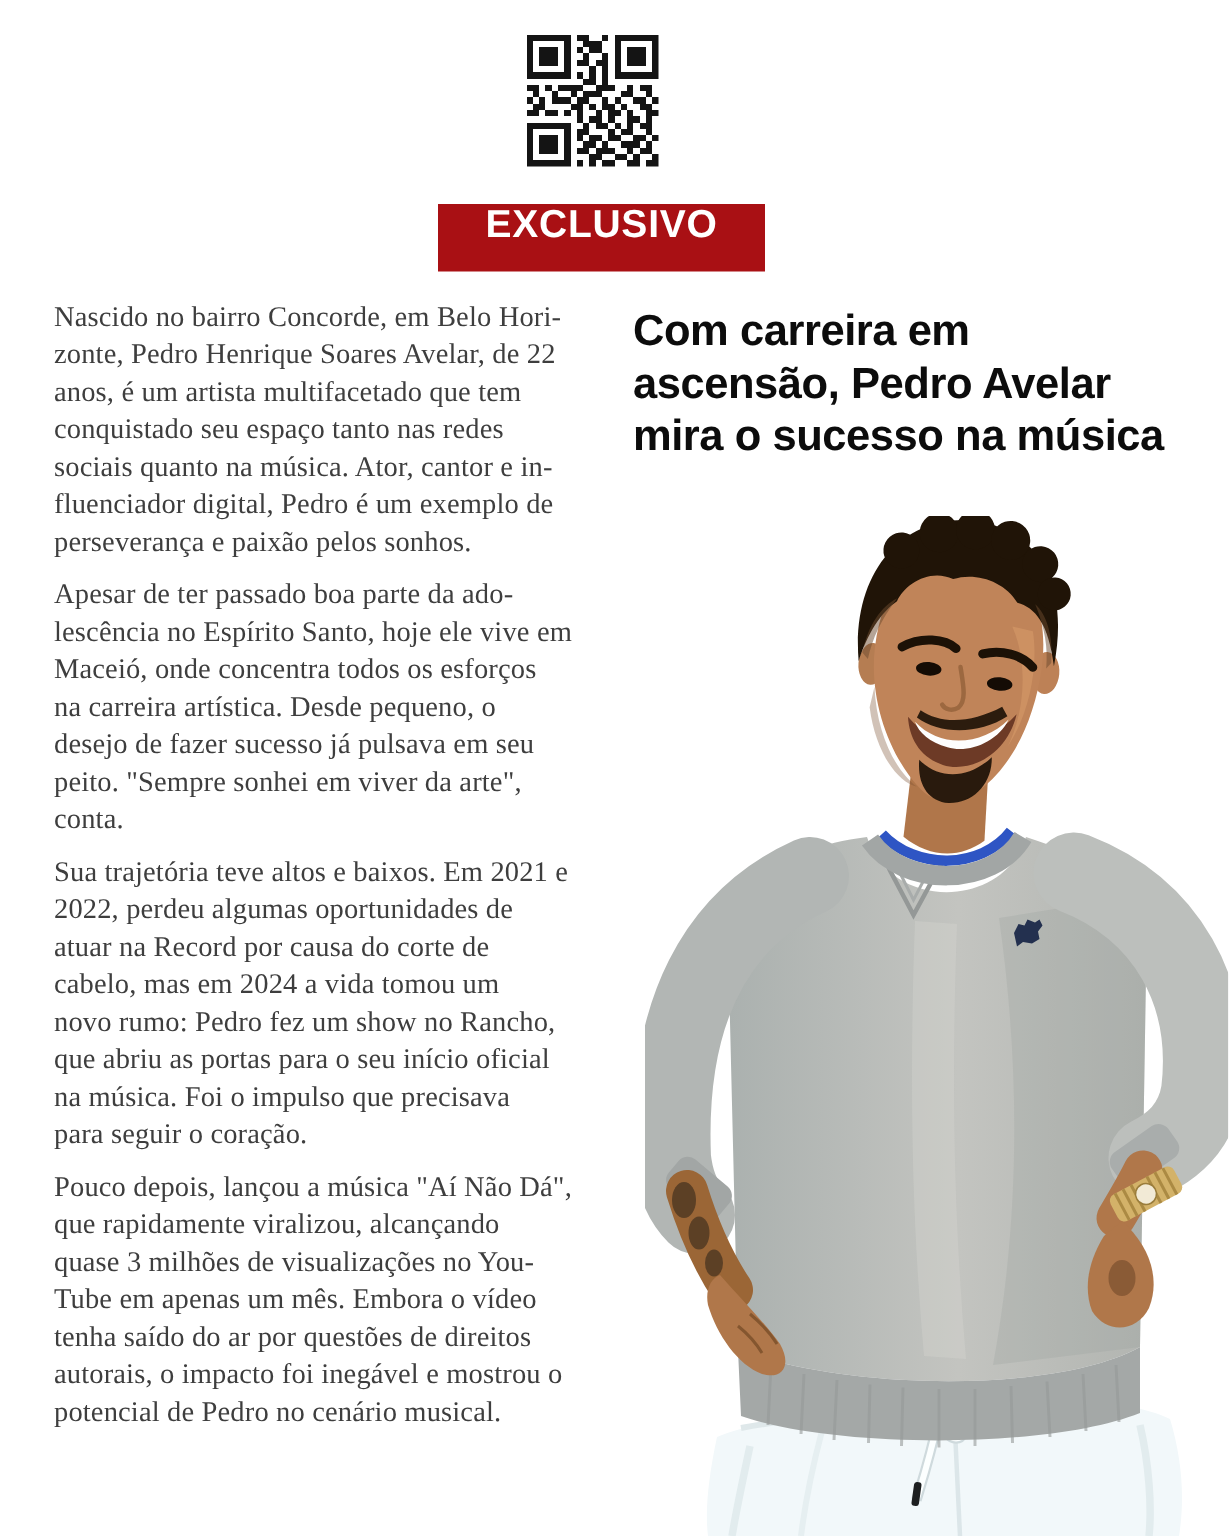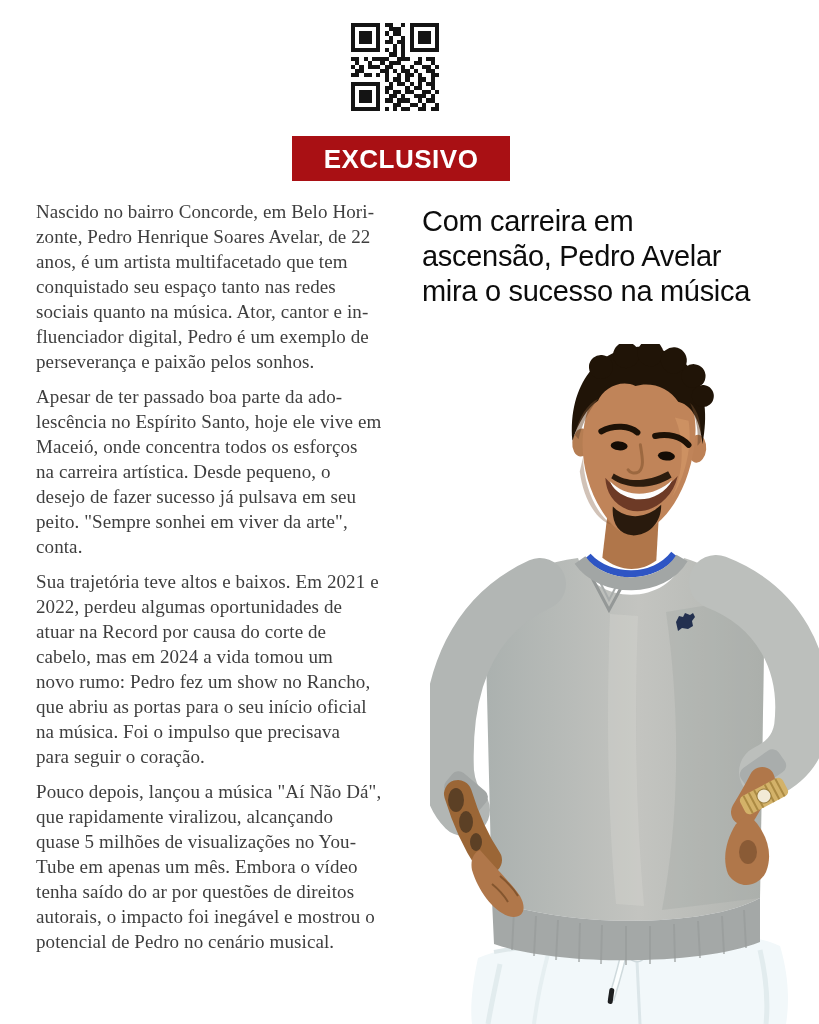--- a/index.html
+++ b/index.html
@@ -4,28 +4,28 @@
 <style>
   html,body{margin:0;padding:0;background:#ffffff;}
   .page{
     position:relative;width:819px;height:1024px;background:#ffffff;
     font-family:"Liberation Sans", sans-serif;overflow:hidden;margin:0 auto;
   }
   .qr{position:absolute;left:351px;top:23px;width:88px;height:88px;}
   .qr svg{display:block;width:100%;height:100%;}
   .badge{
     position:absolute;left:292px;top:136px;width:218px;height:45px;
-    display:flex;align-items:center;justify-content:center;
+    display:flex;align-items:flex-start;justify-content:center;
   }
   .badge span{
     font-size:26px;font-weight:700;letter-spacing:.5px;line-height:1;
   }
   .headline{
     position:absolute;left:422px;top:204px;width:396px;margin:0;
-    font-size:29px;line-height:35px;font-weight:400;letter-spacing:-.3px;
+    font-size:29px;line-height:35px;font-weight:700;letter-spacing:-.3px;
     white-space:pre-line;
   }
   .article{
     position:absolute;left:36px;top:199px;width:398px;
     font-size:19px;line-height:25px;font-weight:400;letter-spacing:.1px;
   }
   .article p{margin:0 0 10px 0;white-space:pre-line;font-family:Liberation Serif, serif;}
   .portrait{position:absolute;left:430px;top:344px;width:389px;height:680px;display:block;}
 </style>
 </head>
@@ -300,21 +300,21 @@
     <p>Sua trajetória teve altos e baixos. Em 2021 e
 2022, perdeu algumas oportunidades de
 atuar na Record por causa do corte de
 cabelo, mas em 2024 a vida tomou um
 novo rumo: Pedro fez um show no Rancho,
 que abriu as portas para o seu início oficial
 na música. Foi o impulso que precisava
 para seguir o coração.</p>
     <p>Pouco depois, lançou a música "Aí Não Dá",
 que rapidamente viralizou, alcançando
-quase 5 milhões de visualizações no You-
+quase 3 milhões de visualizações no You-
 Tube em apenas um mês. Embora o vídeo
 tenha saído do ar por questões de direitos
 autorais, o impacto foi inegável e mostrou o
 potencial de Pedro no cenário musical.</p>
   </div>
 
   <svg class="portrait" viewBox="0 0 389 680" xmlns="http://www.w3.org/2000/svg">
     <defs>
       <linearGradient id="sw" x1="0" y1="0" x2="1" y2="0">
         <stop offset="0" stop-color="#abb1af"></stop>

